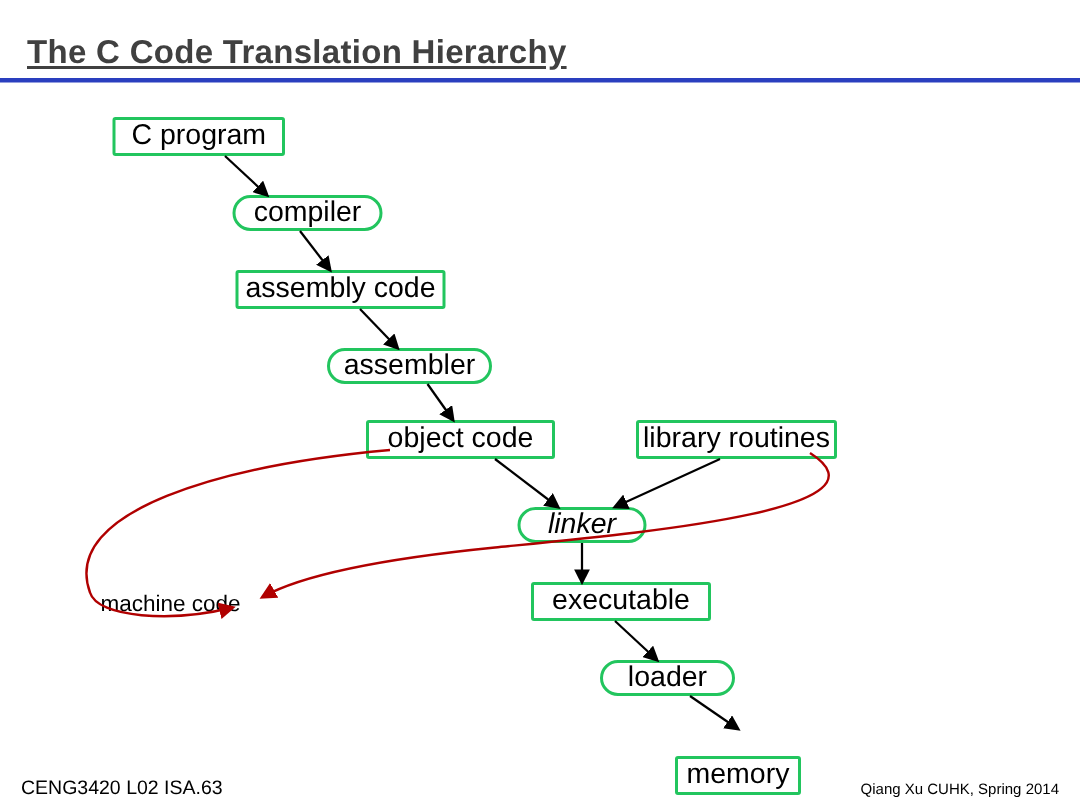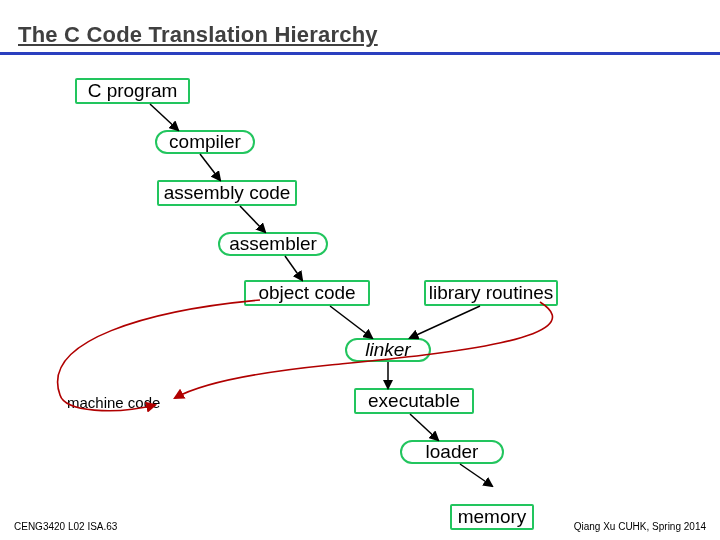--- a/index.html
+++ b/index.html
@@ -39,21 +39,21 @@
   .rect { border-radius: 2px; }
   .pill { border-radius: 999px; }
   .plain {
     position: absolute;
     font-size: 15px;
     white-space: nowrap;
   }
   .footer-left {
     position: absolute;
     left: 14px; bottom: 8px;
-    font-size: 10px;
+    font-size: 13px;
     color: #000;
   }
   .footer-right {
     position: absolute;
     right: 14px; bottom: 8px;
     font-size: 10px;
     color: #000;
   }
   svg.arrows {
     position: absolute;
@@ -79,21 +79,21 @@
 <div class="node rect" style="left:244px; top:280px; width:126px; height:26px;">object code</div>
 
 <div class="node rect" style="left:424px; top:280px; width:134px; height:26px;">library routines</div>
 
 <div class="node pill" style="left:345px; top:338px; width:86px; height:24px;font-style:italic;">linker</div>
 
 <div class="plain" style="left:67px; top:394px;">machine code</div>
 
 <div class="node rect" style="left:330px; top:388px; width:120px; height:26px;margin-left:24px;">executable</div>
 
-<div class="node pill" style="left:400px; top:440px; width:104px; height:24px;">loader</div>
+<div class="node pill" style="left:400px; top:440px; width:90px; height:24px;">loader</div>
 
 <div class="node rect" style="left:450px; top:504px; width:84px; height:26px;">memory</div>
 
 <svg class="arrows">
   <defs>
     <marker id="ah" viewBox="0 0 10 10" refX="8" refY="5" markerWidth="7" markerHeight="7" orient="auto-start-reverse">
       <path d="M 0 0 L 10 5 L 0 10 z" fill="#000"></path>
     </marker>
     <marker id="ahr" viewBox="0 0 10 10" refX="8" refY="5" markerWidth="7" markerHeight="7" orient="auto-start-reverse">
       <path d="M 0 0 L 10 5 L 0 10 z" fill="#b00000"></path>

